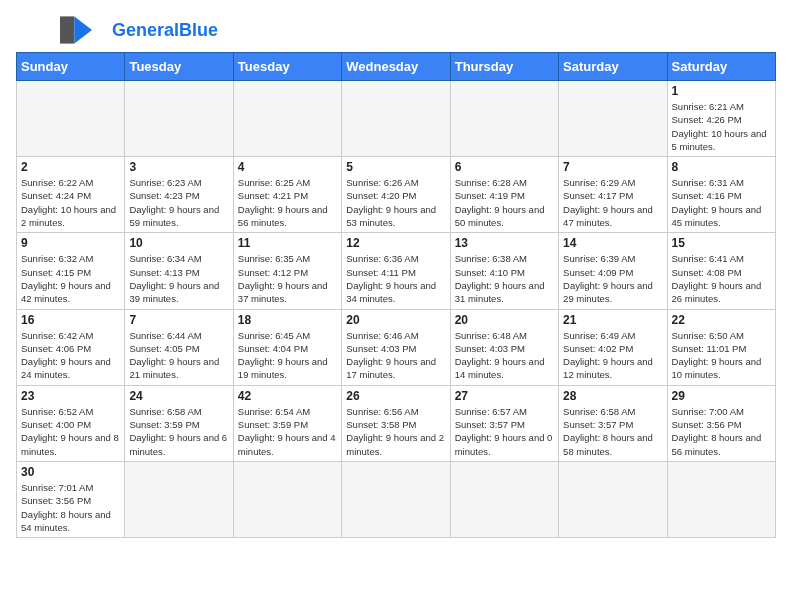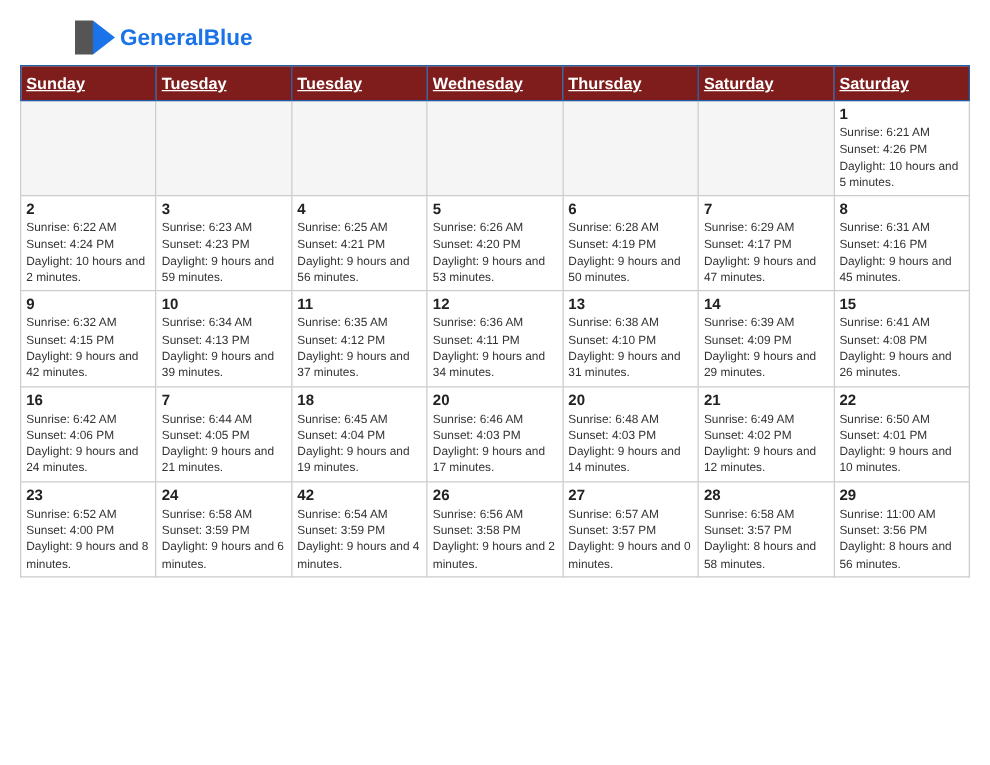--- a/index.html
+++ b/index.html
@@ -12,21 +12,21 @@
     }
     .header {
       display: flex;
       justify-content: space-between;
       align-items: flex-start;
       margin-bottom: 8px;
     }
     .logo {
       display: flex;
       align-items: center;
-      gap: 4px;
+      gap: 20px;
       padding-left: 44px;
     }
     .logo-text {
       font-size: 18px;
       color: #555;
       line-height: 1;
     }
     .logo-text span {
       color: #1a73e8;
       font-weight: bold;
@@ -46,28 +46,27 @@
     .location {
       font-size: 14px;
       color: #444;
     }
     .calendar {
       width: 100%;
       border-collapse: collapse;
       border: 1px solid #ccc;
     }
     .calendar th {
-      background: #7f1d1d;
+      background: #3b82f6;
       color: #fff;
       font-size: 13px;
       font-weight: bold;
       padding: 6px 4px;
       text-align: left;
       border: 1px solid #2060a8;
-      text-decoration: underline;
     }
     .calendar td {
       vertical-align: top;
       border: 1px solid #ccc;
       padding: 3px 4px;
       font-size: 10px;
       color: #333;
       width: calc(100% / 7);
       min-height: 60px;
       background: #fff;
@@ -258,21 +257,21 @@
         </td>
         <td>
           <span class="day-number">21</span>
           <div class="day-info">Sunrise: 6:49 AM
 Sunset: 4:02 PM
 Daylight: 9 hours and 12 minutes.</div>
         </td>
         <td>
           <span class="day-number">22</span>
           <div class="day-info">Sunrise: 6:50 AM
-Sunset: 4:01 PM
+Sunset: 11:01 PM
 Daylight: 9 hours and 10 minutes.</div>
         </td>
       </tr>
       <tr class="week-row">
         <td>
           <span class="day-number">23</span>
           <div class="day-info">Sunrise: 6:52 AM
 Sunset: 4:00 PM
 Daylight: 9 hours and 8 minutes.</div>
         </td>
@@ -301,19 +300,33 @@
 Daylight: 9 hours and 0 minutes.</div>
         </td>
         <td>
           <span class="day-number">28</span>
           <div class="day-info">Sunrise: 6:58 AM
 Sunset: 3:57 PM
 Daylight: 8 hours and 58 minutes.</div>
         </td>
         <td>
           <span class="day-number">29</span>
-          <div class="day-info">Sunrise: 11:00 AM
+          <div class="day-info">Sunrise: 7:00 AM
 Sunset: 3:56 PM
 Daylight: 8 hours and 56 minutes.</div>
         </td>
+      </tr>
+      <tr class="week-row">
+        <td>
+          <span class="day-number">30</span>
+          <div class="day-info">Sunrise: 7:01 AM
+Sunset: 3:56 PM
+Daylight: 8 hours and 54 minutes.</div>
+        </td>
+        <td class="empty"></td>
+        <td class="empty"></td>
+        <td class="empty"></td>
+        <td class="empty"></td>
+        <td class="empty"></td>
+        <td class="empty"></td>
       </tr>
     </tbody>
 </table>
 
 </body></html>

